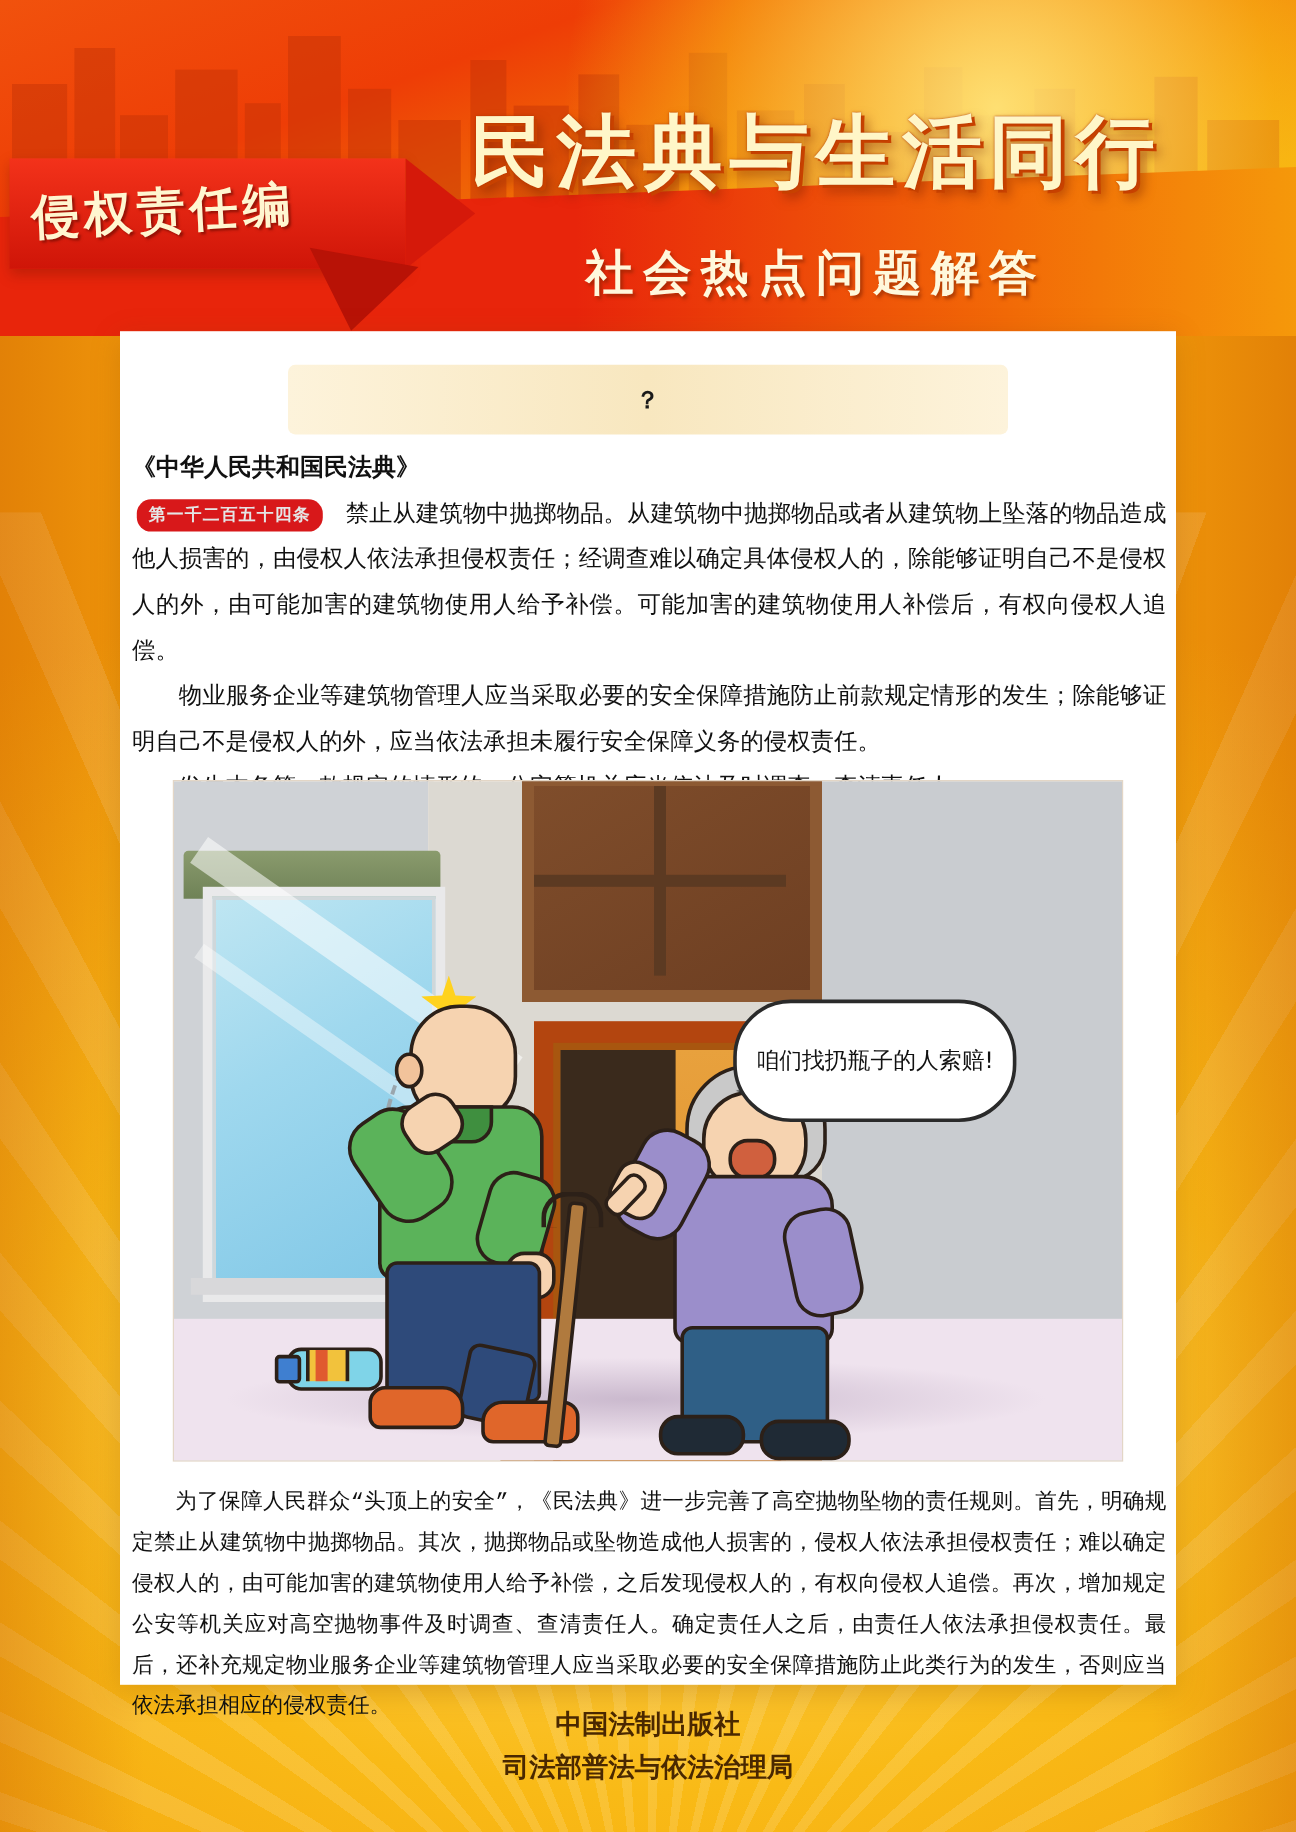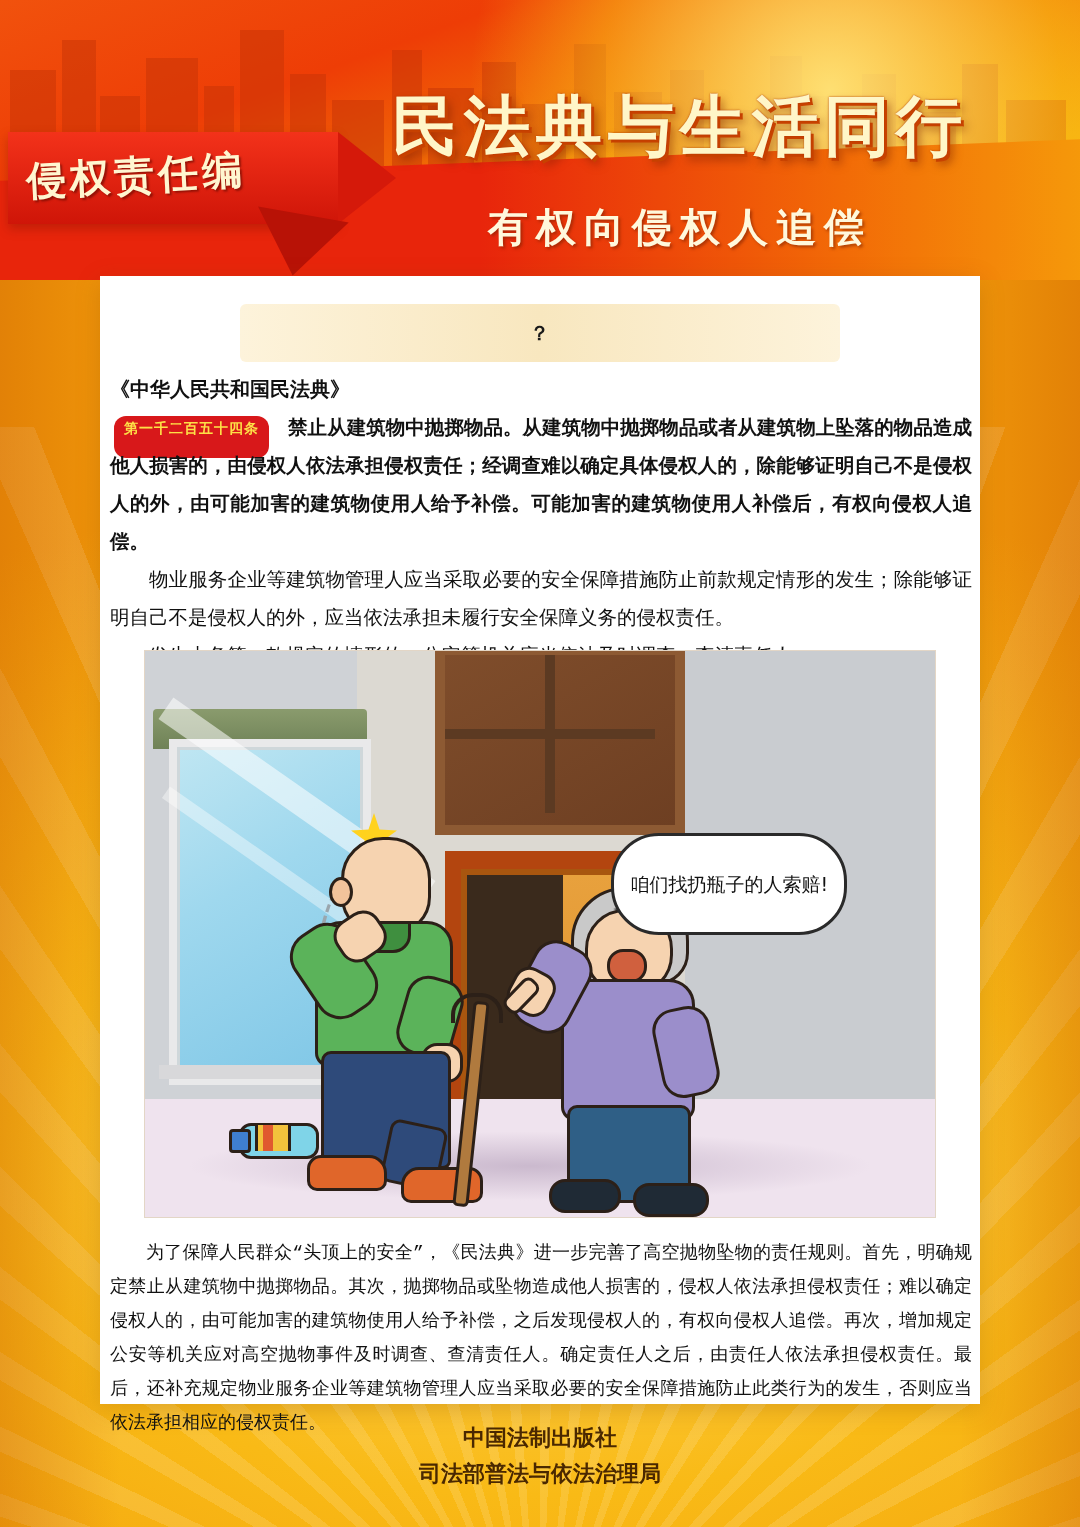--- a/index.html
+++ b/index.html
@@ -119,35 +119,35 @@
   }
   .q-text .qmark { font-size:20px; font-weight:bold; }
 
   .law-name {
     position:absolute; left:10px; top:100px; width:600px;
     font-family:"DejaVu Sans", sans-serif;
     font-size:20px; font-weight:bold; color:#111;
   }
   .article-badge {
     position:absolute; left:14px; top:140px;
-    background:#d8181a; color:#fde047;
+    background:#d8181a; color:#e5e5e5;
     border-radius:12px;
-    padding:4px 10px 20px;
+    padding:4px 10px 5px;
     font-size:14px; font-weight:bold; letter-spacing:1px;
     font-family:"DejaVu Sans", sans-serif;
     white-space:nowrap;
   }
   .body-text {
     position:absolute; left:10px; top:133px; width:862px;
     font-family:"DejaVu Sans", sans-serif;
     font-size:19.5px; line-height:38px; color:#111;
     text-align:justify;
   }
   .body-text p { margin:0; text-indent:2em; }
-  .body-text p.first { text-indent:0;font-weight:bold; }
+  .body-text p.first { text-indent:0; }
   .body-text p.first .spacer { display:inline-block; width:178px; }
 
   
   .illus {
     position:absolute; left:44px; top:374px; width:790px; height:566px;
     background:linear-gradient(180deg,#f6ecdf 0%, #efe2d4 62%, #e8d8c8 100%);
     overflow:hidden;
     border:1px solid #e3d6c6;
   }
   .wall-left { position:absolute; left:0; top:0; width:212px; height:566px; background:#cfd2d6; }
@@ -301,21 +301,21 @@
       <rect x="862" y="74" width="34" height="126"></rect>
       <rect x="904" y="112" width="52" height="88"></rect>
       <rect x="962" y="64" width="36" height="136"></rect>
       <rect x="1006" y="100" width="60" height="100"></rect>
     </g>
   </svg>
   <div class="hdr-glow"></div>
   <div class="hdr-swoosh"></div>
 
   <div class="main-title">民法典与生活同行</div>
-  <div class="sub-title">有权向侵权人追偿</div>
+  <div class="sub-title">社会热点问题解答</div>
 
   <div class="ribbon"></div>
   <div class="ribbon-tail"></div>
   <div class="ribbon-text">侵权责任编</div>
 </div>
 
 <div class="card">
 
   <div class="q-banner"></div>
   <div class="q-text">

